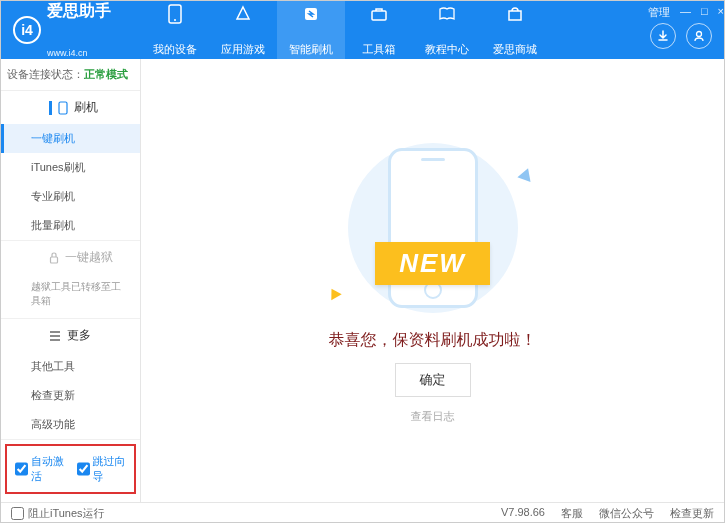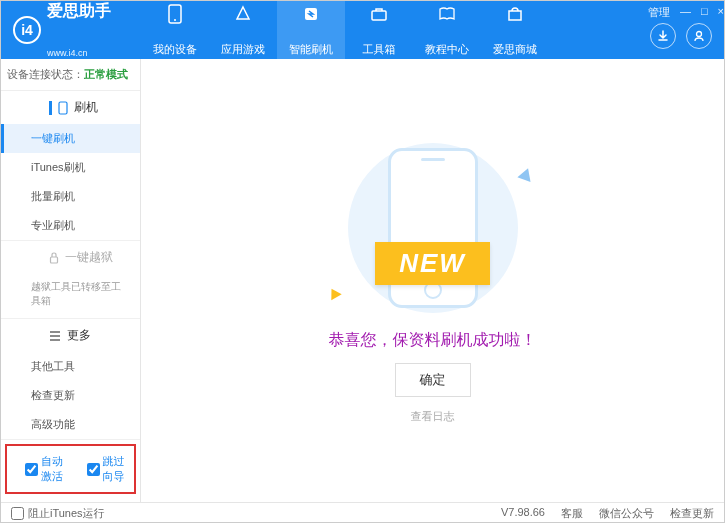--- a/index.html
+++ b/index.html
@@ -22,33 +22,33 @@
 .status-bar { padding: 8px 6px; font-size: 11px; color: #666; border-bottom: 1px solid #eee; }
 .status-value { color: #2a9e3f; font-weight: bold; }
 .side-section { border-bottom: 1px solid #f0f0f0; }
 .side-header { display: flex; align-items: center; gap: 6px; padding: 8px 12px; color: #333; font-size: 12px; margin-left: 36px; }
 .side-header.muted { color: #aaa; }
 .side-header .bar { width: 3px; height: 14px; background: #1a87f0; }
 .side-sub { padding: 7px 10px 7px 30px; font-size: 11px; color: #555; cursor: pointer; }
 .side-sub.active { background: #e8f2fd; color: #1a87f0; border-left: 3px solid #1a87f0; padding-left: 27px; }
 .side-note { padding: 6px 10px 10px 30px; font-size: 10px; color: #999; line-height: 1.4; }
 .checkbox-area { border: 2px solid #d33; padding: 8px; display: flex; gap: 12px; font-size: 11px; color: #1a87f0; margin: 4px; }
-.checkbox-area label { display: flex; align-items: center; gap: 3px; cursor: pointer; margin-left: 10px; }
+.checkbox-area label { display: flex; gap: 3px; cursor: pointer; }
 .checkbox-area input { accent-color: #1a87f0; }
 .main { flex: 1; display: flex; flex-direction: column; align-items: center; justify-content: center; gap: 12px; }
 .illustration { width: 220px; height: 180px; position: relative; display: flex; align-items: center; justify-content: center; }
 .circle-bg { width: 170px; height: 170px; background: #eaf4fd; border-radius: 50%; position: absolute; }
 .phone-shape { width: 90px; height: 160px; background: #fff; border: 3px solid #cfe6f9; border-radius: 14px; position: relative; z-index: 2; }
 .phone-shape::before { content: ''; position: absolute; top: 7px; left: 50%; transform: translateX(-50%); width: 24px; height: 3px; background: #cfe6f9; border-radius: 2px; }
 .phone-shape::after { content: ''; position: absolute; bottom: 6px; left: 50%; transform: translateX(-50%); width: 14px; height: 14px; border: 2px solid #cfe6f9; border-radius: 50%; }
 .ribbon { position: absolute; z-index: 3; background: #fcbf1e; color: #fff; font-weight: bold; font-size: 26px; font-style: italic; padding: 6px 24px; letter-spacing: 2px; top: 58%; box-shadow: 0 2px 4px rgba(0,0,0,0.1); }
 .triangle-deco { position: absolute; width: 0; height: 0; }
 .tri1 { top: 30px; right: 10px; border-left: 7px solid transparent; border-right: 7px solid transparent; border-bottom: 12px solid #8fc5f3; transform: rotate(20deg); }
 .tri2 { bottom: 20px; left: 5px; border-left: 6px solid transparent; border-right: 6px solid transparent; border-bottom: 10px solid #fcbf1e; transform: rotate(-30deg); }
-.success-msg { font-size: 16px; color: #a21caf; }
+.success-msg { font-size: 16px; color: #7f1d1d; }
 .confirm-btn { padding: 7px 24px; border: 1px solid #ddd; background: #fff; font-size: 13px; color: #333; cursor: pointer; }
 .log-link { font-size: 11px; color: #aaa; cursor: pointer; }
 .footer { height: 22px; border-top: 1px solid #e5e5e5; display: flex; align-items: center; padding: 0 10px; font-size: 11px; color: #666; gap: 6px; }
 .footer-right { margin-left: auto; display: flex; gap: 16px; }
 .footer label { display: flex; align-items: center; gap: 4px; cursor: pointer; }
 svg { display: block; }
 </style>
 </head>
 <body>
 
@@ -143,22 +143,22 @@
     <div class="side-section">
       <div class="side-header">
           <span class="bar"></span>
           <svg width="10" height="14" viewBox="0 0 10 14">
             <rect x="1" y="1" width="8" height="12" rx="1.5" fill="none" stroke="#1a87f0" stroke-width="1.2"></rect>
           </svg>
           <span>刷机</span>
         </div>
       <div class="side-sub active">一键刷机</div>
       <div class="side-sub">iTunes刷机</div>
+      <div class="side-sub">专业刷机</div>
       <div class="side-sub">批量刷机</div>
-      <div class="side-sub">专业刷机</div>
     </div>
     <div class="side-section">
       <div class="side-header muted">
           <svg width="10" height="12" viewBox="0 0 10 12">
             <rect x="1.5" y="5" width="7" height="6" rx="1" fill="none" stroke="#bbb" stroke-width="1.2"></rect>
             <path d="M3 5 V3 Q3 1 5 1 Q7 1 7 3 V5" fill="none" stroke="#bbb" stroke-width="1.2"></path>
           </svg>
           <span>一键越狱</span>
         </div>
       <div class="side-note">越狱工具已转移至工具箱</div>

